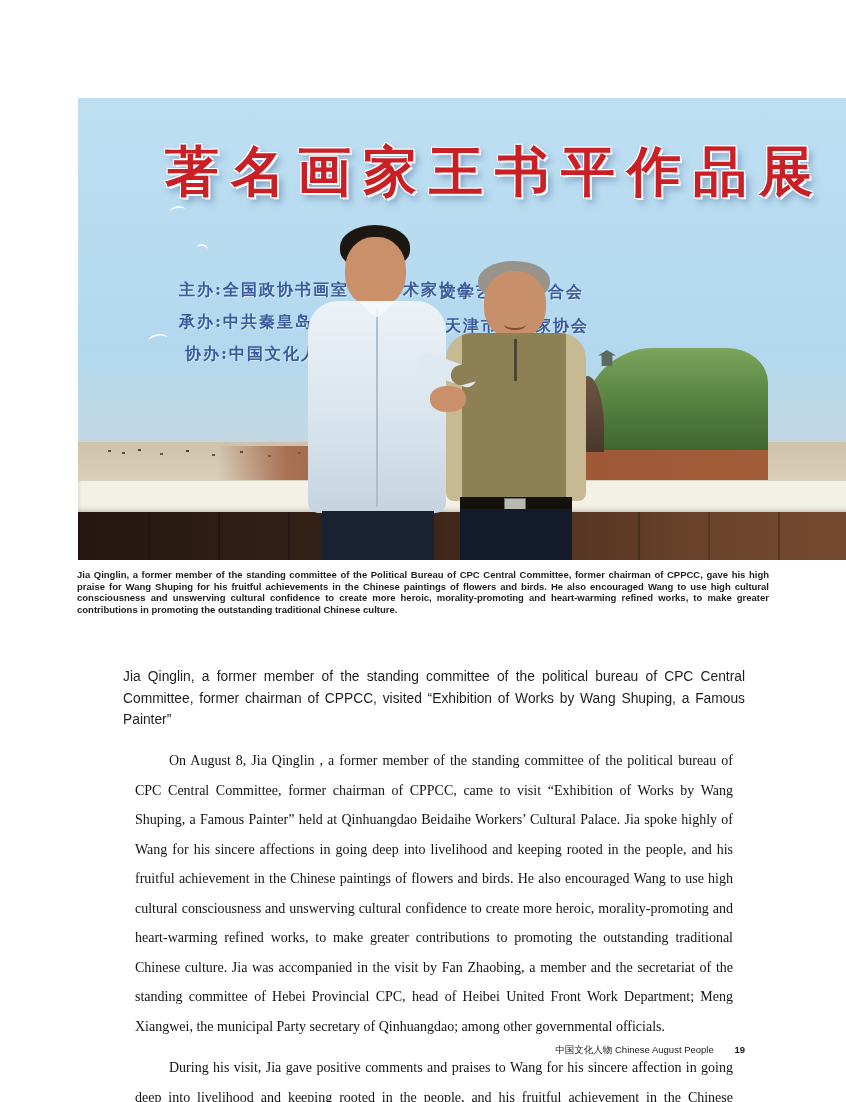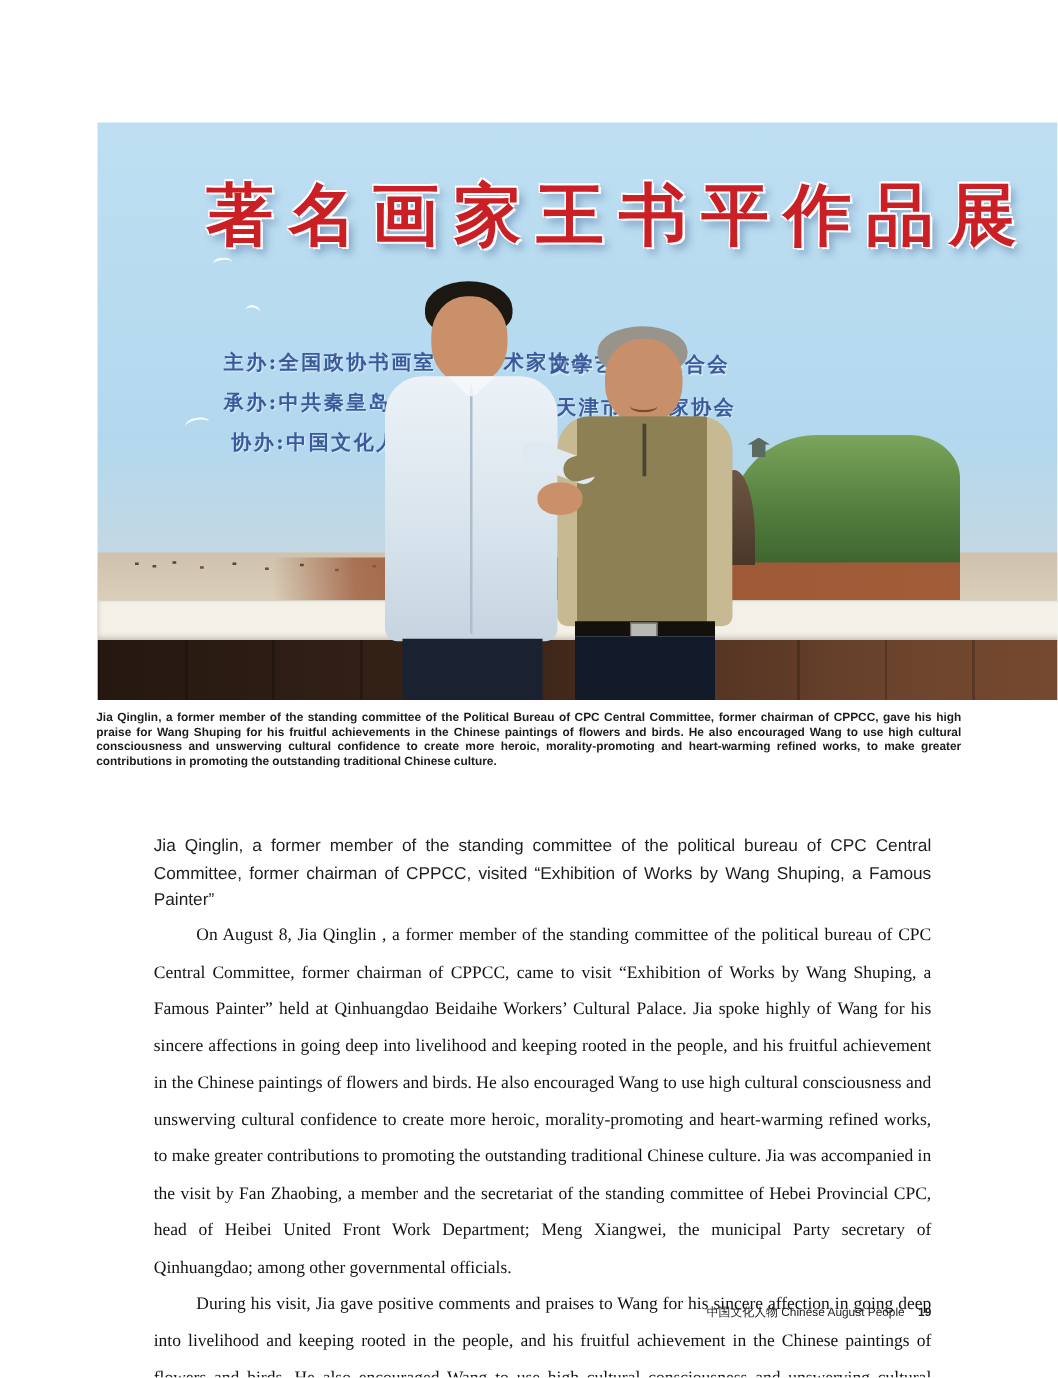--- a/index.html
+++ b/index.html
@@ -80,25 +80,25 @@
   .caption{position:absolute;left:77px;top:567px;width:692px;color:#141414;}
   .caption-cn{font-size:9.5px;line-height:11.5px;font-weight:bold;text-align:justify;}
   .caption-en{font-size:9.5px;line-height:11.5px;font-weight:bold;color:#1c1c1c;text-align:justify;margin-top:2px;}
 
   
   .heading{position:absolute;left:123px;top:666px;width:622px;font-size:13.8px;line-height:21.5px;
            color:#1e1e1e;text-align:justify;}
   .bodytext{position:absolute;left:123px;top:734px;width:622px;
             font-family:"Liberation Serif",serif;font-size:14px;line-height:29.5px;
             color:#121212;text-align:justify;}
-  .bodytext p{margin:0;text-indent:34px;}
+  .bodytext p{margin:12px;text-indent:34px;}
 
   
   .footer{position:absolute;right:101px;top:1044px;font-size:9.5px;color:#1a1a1a;white-space:nowrap;}
-  .footer .pgnum{font-weight:bold;margin-left:8px;}
+  .footer .pgnum{font-weight:bold;margin-left:18px;}
 </style>
 </head>
 <body>
 
 <div class="page">
 
   <div class="photo">
     <div class="seagull sg1"></div>
     <div class="seagull sg2"></div>
     <div class="seagull sg3"></div>

